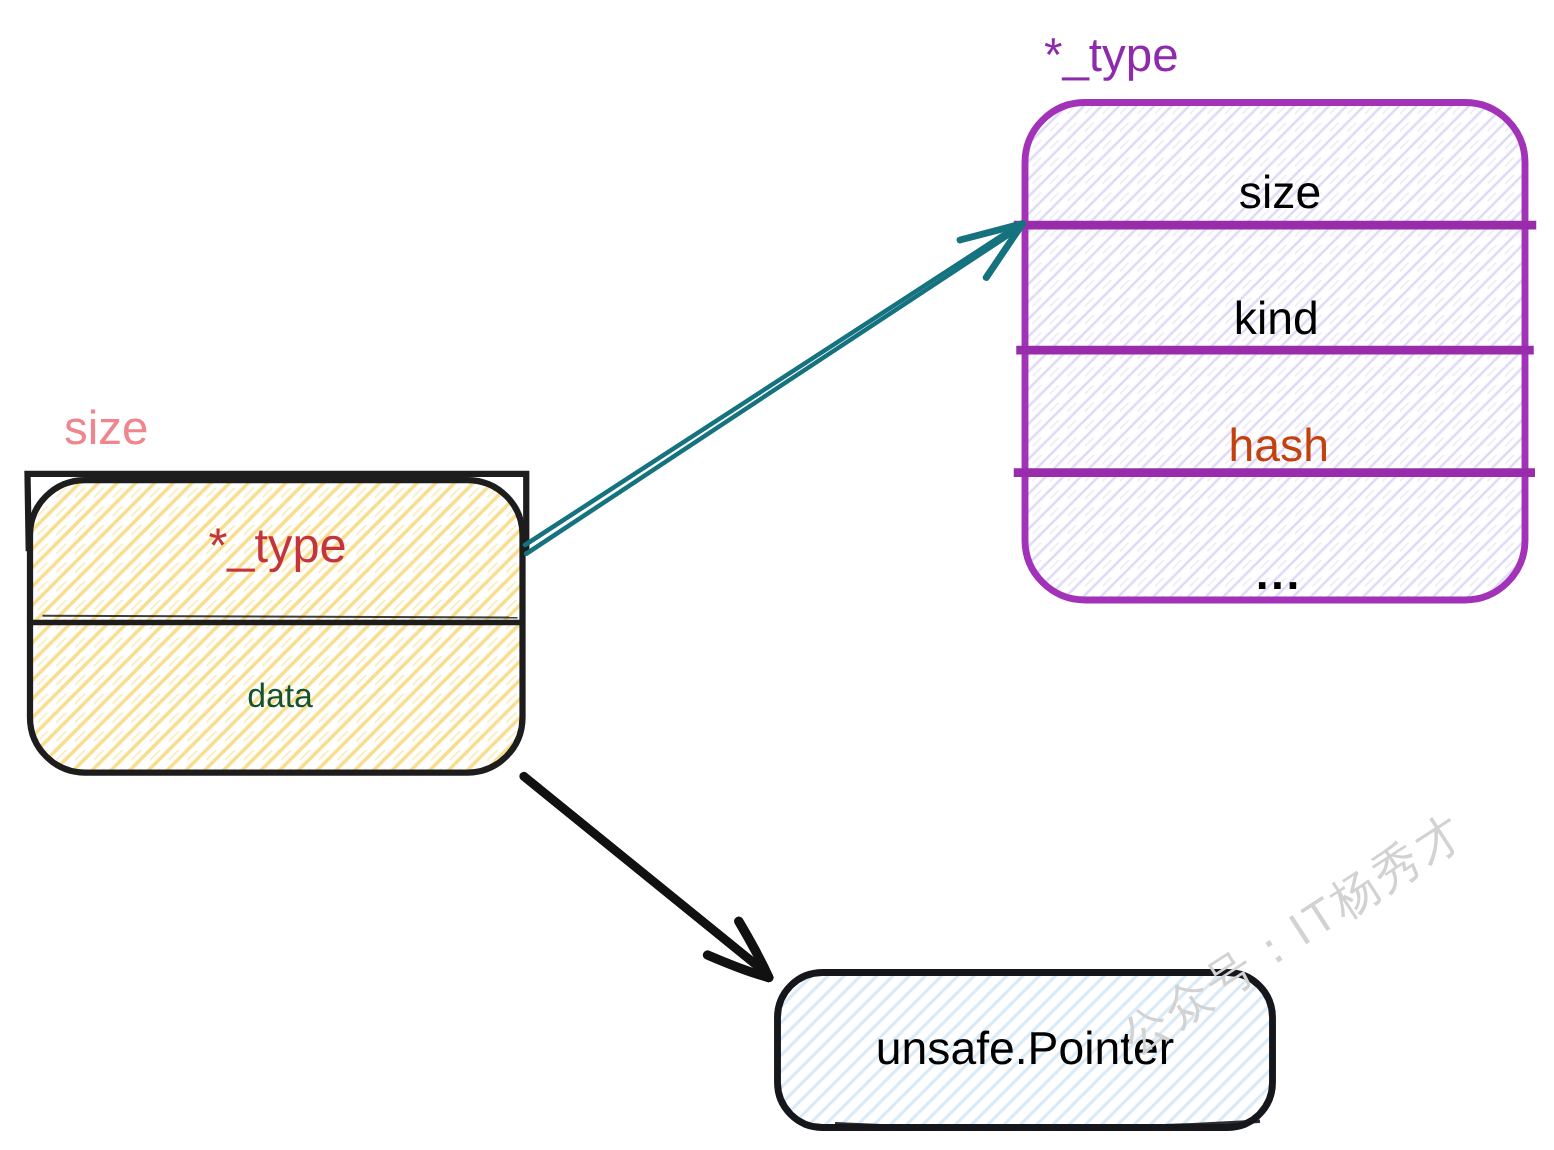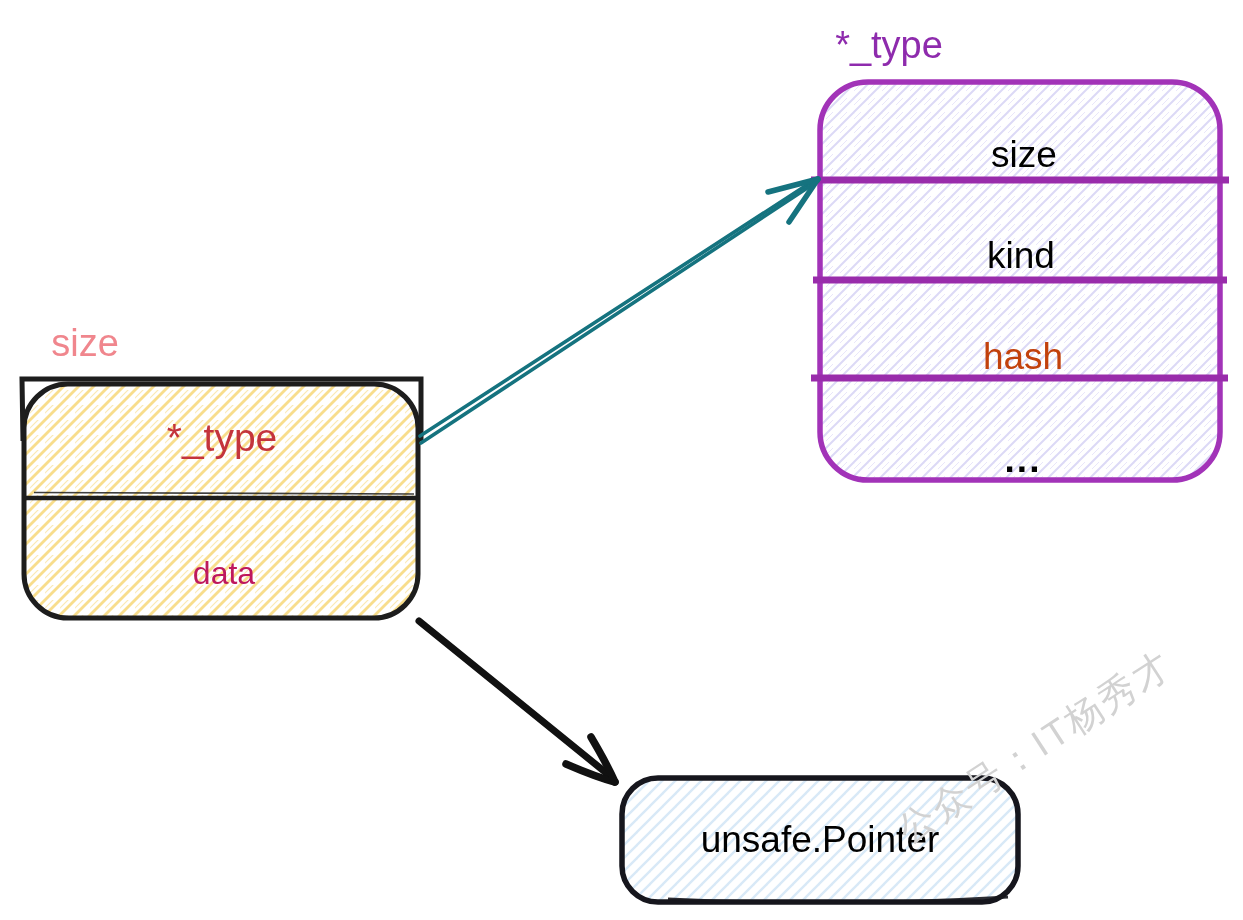--- a/index.html
+++ b/index.html
@@ -23,21 +23,21 @@
   .lbl {
     position: absolute;
     transform: translate(-50%, -50%);
     white-space: nowrap;
     line-height: 1;
     color: #000000;
     user-select: none;
   }
   .eface-label   { left: 85px;  top: 343px; font-size: 38px; color: #f0868d; }
   .eface-type    { left: 222px; top: 437px; font-size: 39px; color: #c4343c; }
-  .eface-data    { left: 224px; top: 557px; font-size: 32px; color: #be185d; margin-top: 16px; }
+  .eface-data    { left: 224px; top: 557px; font-size: 27px; color: #14532d; }
   .type-label    { left: 889px; top: 45px;  font-size: 38px; color: #8e2bad; }
   .row-size      { left: 1024px; top: 154px; font-size: 37px; }
   .row-kind      { left: 1021px; top: 255px; font-size: 37px; text-align: right; }
   .row-hash      { left: 1023px; top: 356px; font-size: 37px; color: #c2410c; }
   .row-dots      { left: 1023px; top: 459px; font-size: 37px; font-weight: 700; letter-spacing: 2px; }
   .pointer-label { left: 820px; top: 839px; font-size: 37px; }
   .watermark {
     left: 1035px; top: 747px;
     font-size: 37px;
     color: #d2d2d2;

